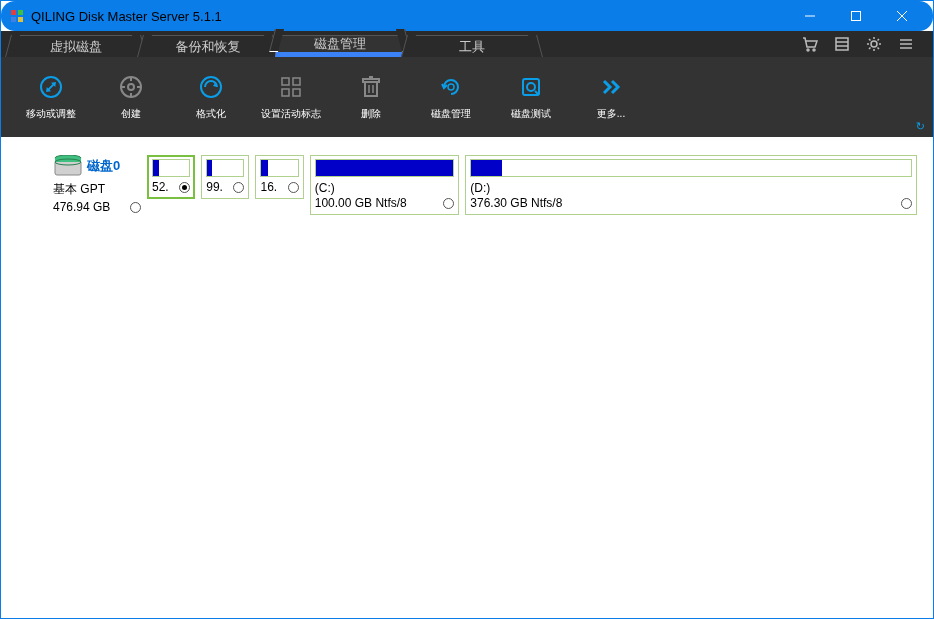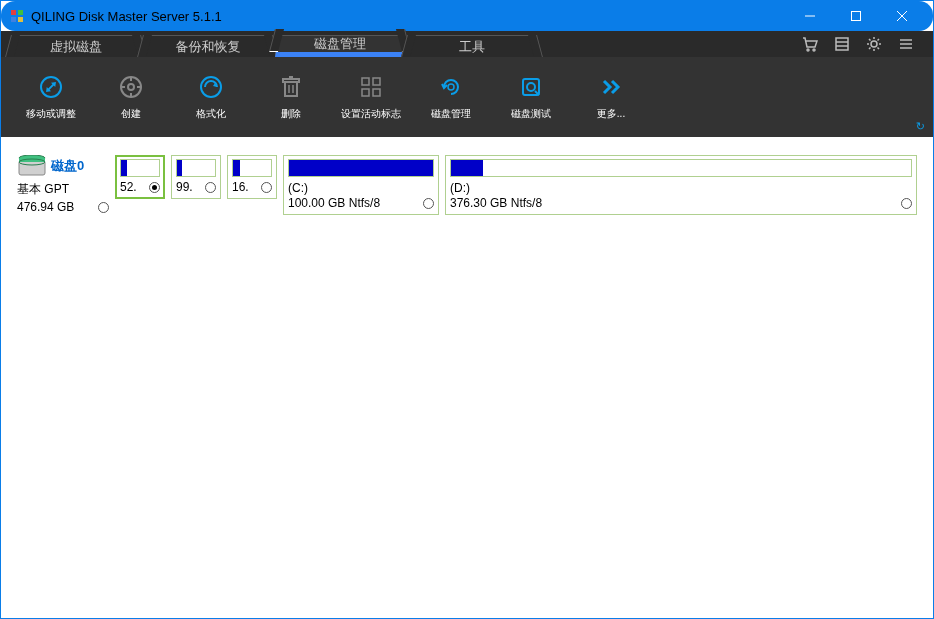--- a/index.html
+++ b/index.html
@@ -27,21 +27,21 @@
 .tab-icons .ticon svg { width: 16px; height: 16px; stroke: #bbb; fill: none; stroke-width: 1.5; }
 
 .toolbar { height: 80px; background: #333; display: flex; align-items: center; padding: 0 10px; position: relative; }
 .tool-btn { display: flex; flex-direction: column; align-items: center; justify-content: center; color: #fff; font-size: 10px; cursor: pointer; padding: 6px 8px; min-width: 80px; gap: 6px; }
 .tool-btn .ticon { width: 28px; height: 28px; display: flex; align-items: center; justify-content: center; }
 .tool-btn .ticon svg { width: 26px; height: 26px; }
 .corner-icon { position: absolute; right: 8px; bottom: 4px; color: #0a9de8; font-size: 11px; cursor: pointer; }
 
 .content { height: 481px; background: #fff; padding: 18px 16px; display: flex; gap: 6px; align-items: flex-start; }
 
-.disk-info { width: 92px; display: flex; flex-direction: column; font-size: 12px; }
+.disk-info { width: 92px; display: flex; flex-direction: column; font-size: 12px; margin-left: 36px; }
 .disk-info .diskrow { display: flex; align-items: center; gap: 4px; }
 .disk-info .hdd-icon { width: 30px; height: 22px; }
 .disk-info .diskname { color: #0066cc; font-weight: bold; font-size: 13px; }
 .disk-info .disktype { margin-top: 4px; color: #000; }
 .disk-info .disksize { display: flex; justify-content: space-between; align-items: center; margin-top: 2px; font-family: "Consolas","Courier New",monospace; font-size: 12px; }
 .radio { width: 11px; height: 11px; border: 1px solid #555; border-radius: 50%; display: inline-flex; align-items: center; justify-content: center; cursor: pointer; }
 .radio.selected::after { content: ''; width: 5px; height: 5px; background: #000; border-radius: 50%; }
 
 .part { border: 1px solid #b0d090; padding: 3px 4px 4px 4px; display: flex; flex-direction: column; font-size: 12px; font-family: "Consolas","Courier New",monospace; position: relative; }
 .part.selected { border: 1px solid #7ac040; box-shadow: 0 0 0 1px #7ac040 inset; }
@@ -165,39 +165,39 @@
           <circle cx="13" cy="13" r="10" fill="none" stroke="#0a9de8" stroke-width="2"></circle>
           <path d="M7 13 A6 6 0 0 1 19 13" fill="none" stroke="#0a9de8" stroke-width="2"></path>
           <path d="M17 9 L19 13 L15 12" fill="#0a9de8"></path>
         </svg>
       </span>
     <span>格式化</span>
   </div>
   <div class="tool-btn">
     <span class="ticon">
         <svg viewBox="0 0 26 26">
+          <rect x="4" y="4" width="7" height="7" fill="none" stroke="#888" stroke-width="1.5"></rect>
+          <rect x="15" y="4" width="7" height="7" fill="none" stroke="#888" stroke-width="1.5"></rect>
+          <rect x="4" y="15" width="7" height="7" fill="none" stroke="#888" stroke-width="1.5"></rect>
+          <rect x="15" y="15" width="7" height="7" fill="none" stroke="#888" stroke-width="1.5"></rect>
+        </svg>
+      </span>
+    <span>设置活动标志</span>
+  </div>
+  <div class="tool-btn">
+    <span class="ticon">
+        <svg viewBox="0 0 26 26">
           <rect x="7" y="8" width="12" height="14" fill="none" stroke="#888" stroke-width="2"></rect>
           <rect x="5" y="5" width="16" height="3" fill="none" stroke="#888" stroke-width="2"></rect>
           <line x1="11" y1="3" x2="15" y2="3" stroke="#888" stroke-width="2"></line>
           <line x1="11" y1="11" x2="11" y2="19" stroke="#888" stroke-width="1.5"></line>
           <line x1="15" y1="11" x2="15" y2="19" stroke="#888" stroke-width="1.5"></line>
         </svg>
       </span>
     <span>删除</span>
-  </div>
-  <div class="tool-btn">
-    <span class="ticon">
-        <svg viewBox="0 0 26 26">
-          <rect x="4" y="4" width="7" height="7" fill="none" stroke="#888" stroke-width="1.5"></rect>
-          <rect x="15" y="4" width="7" height="7" fill="none" stroke="#888" stroke-width="1.5"></rect>
-          <rect x="4" y="15" width="7" height="7" fill="none" stroke="#888" stroke-width="1.5"></rect>
-          <rect x="15" y="15" width="7" height="7" fill="none" stroke="#888" stroke-width="1.5"></rect>
-        </svg>
-      </span>
-    <span>设置活动标志</span>
   </div>
   <div class="tool-btn">
     <span class="ticon">
         <svg viewBox="0 0 26 26">
           <path d="M6 13 A7 7 0 1 1 13 20" fill="none" stroke="#0a9de8" stroke-width="2"></path>
           <path d="M4 10 L6 14 L9 11" fill="none" stroke="#0a9de8" stroke-width="2"></path>
           <circle cx="13" cy="13" r="3" fill="none" stroke="#0a9de8" stroke-width="1.5"></circle>
         </svg>
       </span>
     <span>磁盘管理</span>

